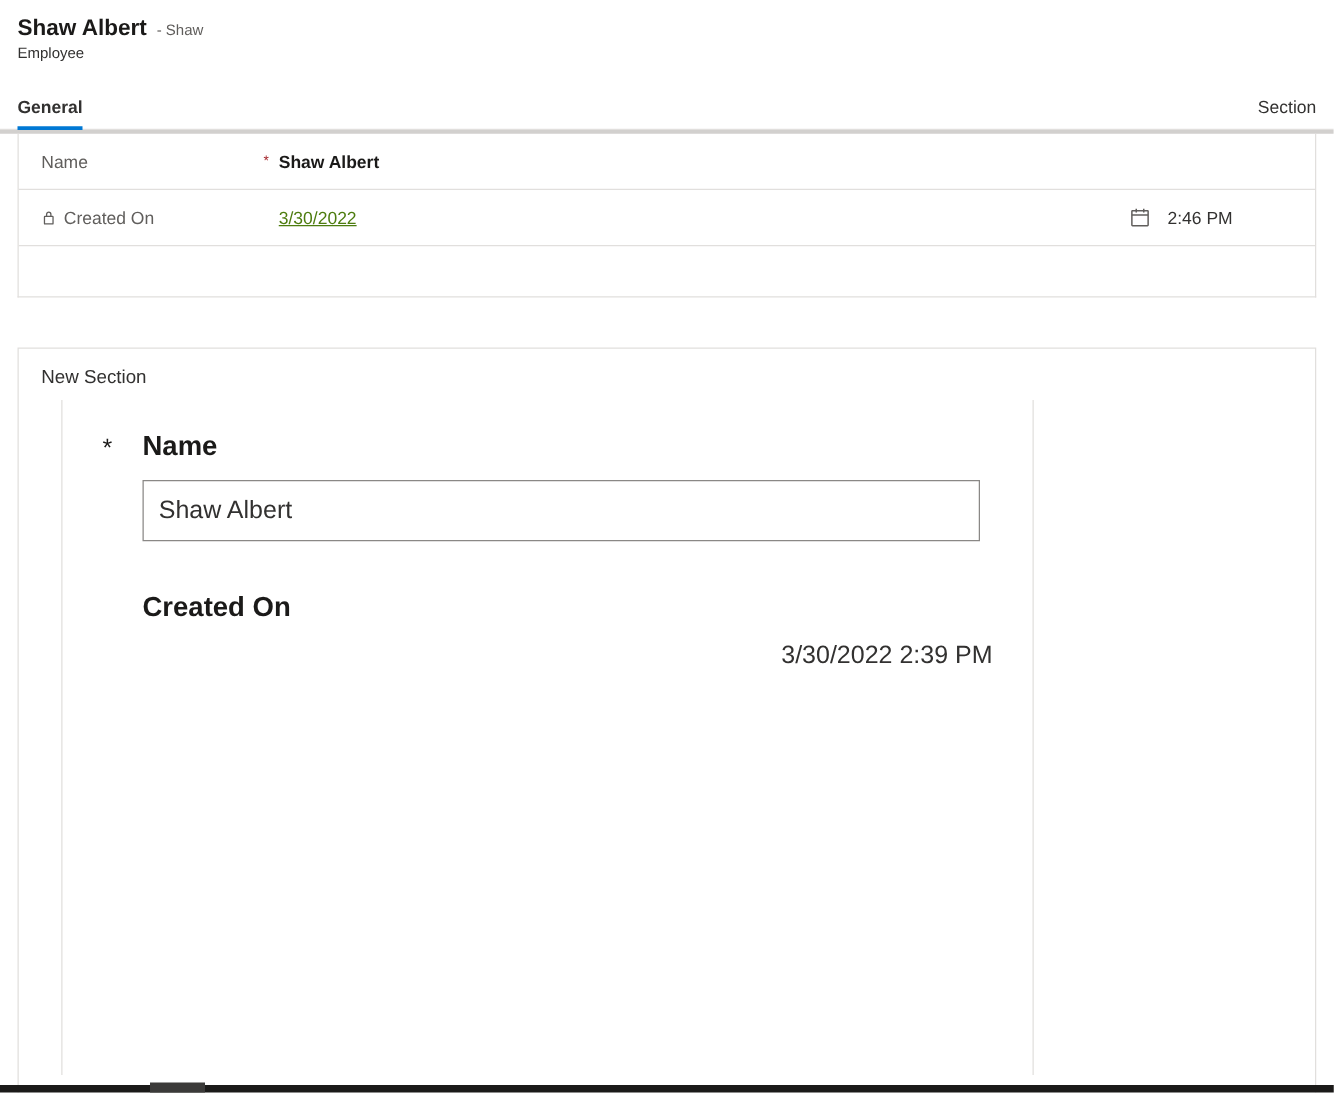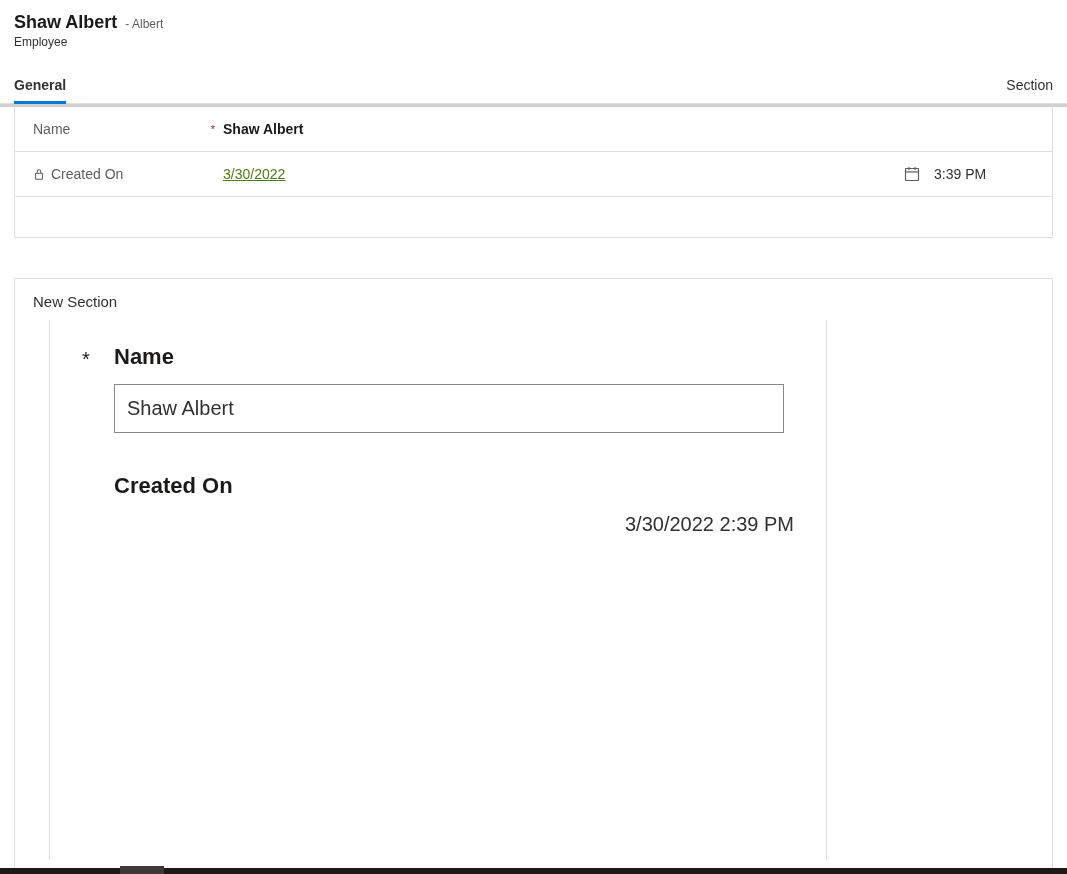--- a/index.html
+++ b/index.html
@@ -188,21 +188,21 @@
       height: 8px;
       background: #3b3a39;
     }
   </style>
 </head>
 <body>
 
 <div class="header">
   <div class="header-title-row">
     <span class="header-title">Shaw Albert</span>
-    <span class="header-status">- Albert</span>
+    <span class="header-status">- Shaw</span>
   </div>
   <div class="header-subtitle">Employee</div>
 </div>
 
 <div class="tabs">
   <div class="tab active">General</div>
   <div class="tab">Section</div>
 </div>
 <div class="divider-thick"></div>
 
@@ -223,21 +223,21 @@
       <span>Created On</span>
     </div>
     <div class="field-required"></div>
     <div class="field-value-plain">3/30/2022</div>
     <svg class="field-time-icon" viewBox="0 0 16 16" fill="none" stroke="currentColor" stroke-width="1.2">
       <rect x="1.5" y="2.5" width="13" height="12" rx="0.5"></rect>
       <line x1="1.5" y1="6" x2="14.5" y2="6"></line>
       <line x1="5" y1="1" x2="5" y2="4"></line>
       <line x1="11" y1="1" x2="11" y2="4"></line>
     </svg>
-    <div class="field-time-text">3:39 PM</div>
+    <div class="field-time-text">2:46 PM</div>
   </div>
 </div>
 
 <div class="new-section-container">
   <div class="new-section-title">New Section</div>
   <div class="inner-panel">
     <div class="big-field">
       <div class="big-required">*</div>
       <div class="big-field-body">
         <div class="big-label">Name</div>

